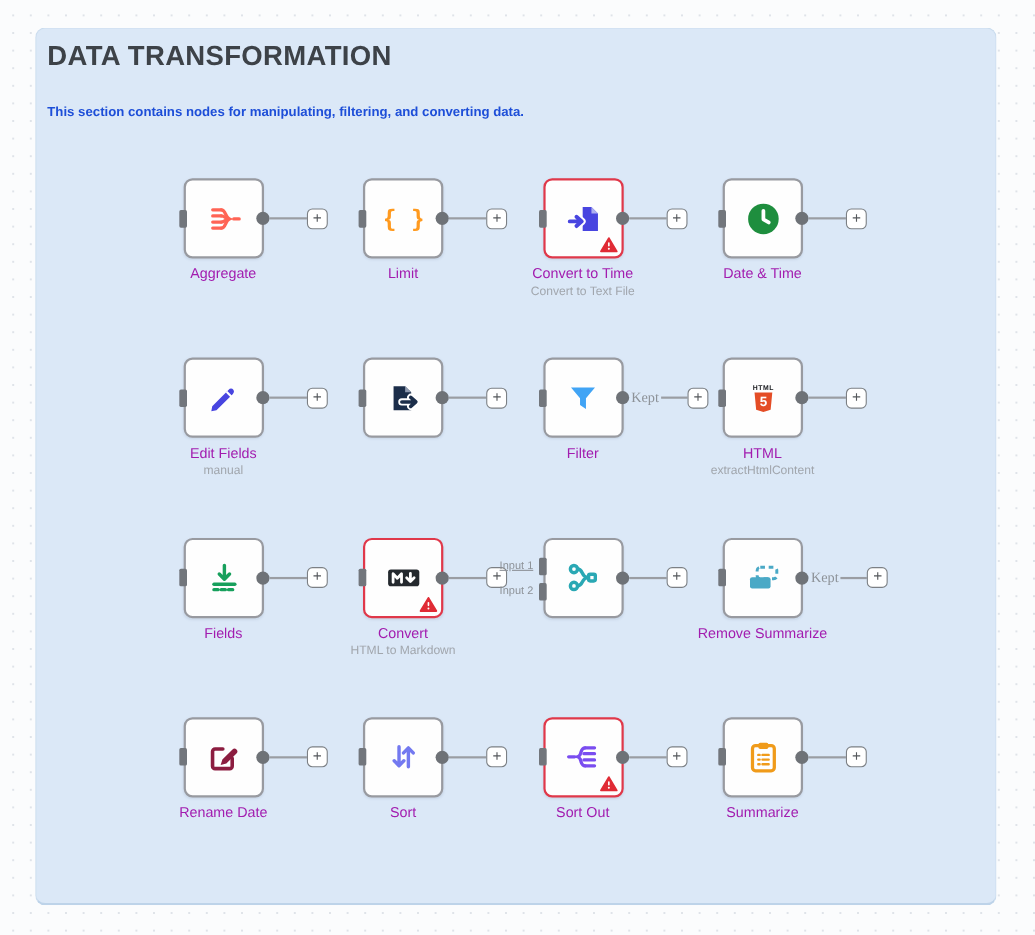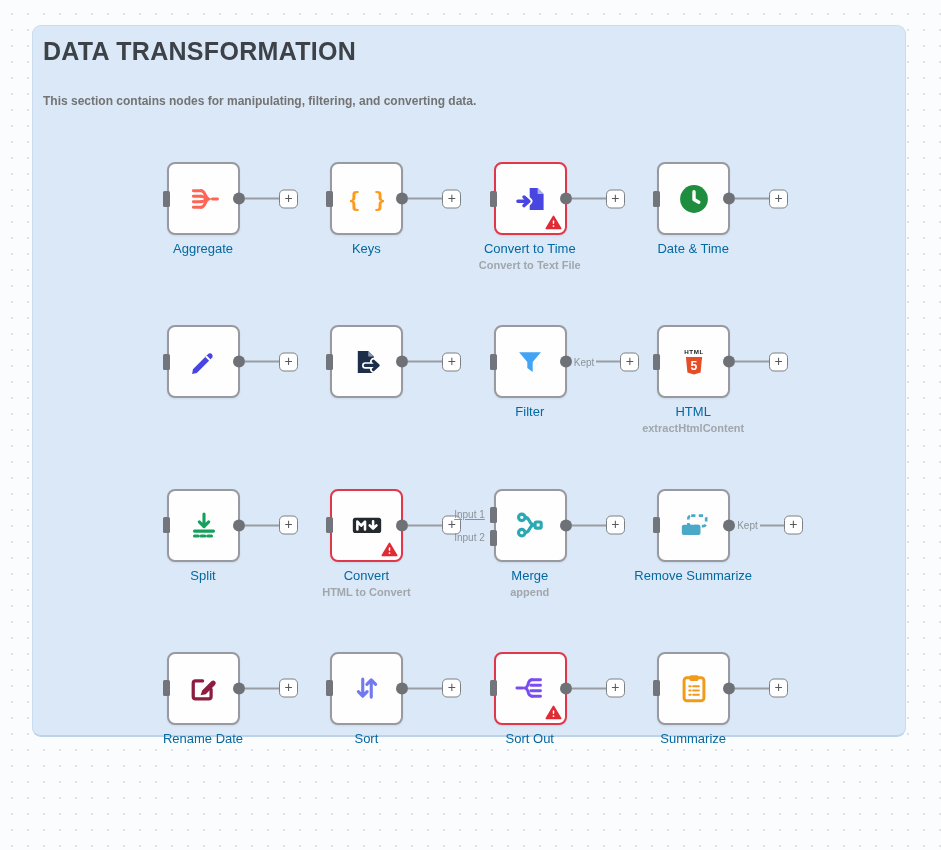--- a/index.html
+++ b/index.html
@@ -6,34 +6,34 @@
   html,body { width: 941px; height: 850px; overflow: hidden; }
   body {
     font-family: "Liberation Sans", sans-serif;
     background-color: #fbfcfd;
     background-image: radial-gradient(circle, #dfe3e9 1.2px, transparent 1.4px);
     background-size: 16px 16px;
     background-position: 4px 6px;
     position: relative;
   }
   .panel {
-    position: absolute; left: 32px; top: 25px; width: 874px; height: 712px;
+    position: absolute; left: 32px; top: 25px; width: 874px; height: 798px;
     background: #dbe8f7;
     border: 1px solid #cadcee;
     border-bottom: 2px solid #bdd3e9;
     border-radius: 9px;
   }
   .panel h1 {
     margin: 10px 0 0 10px;
     font-size: 25px; line-height: 30px; font-weight: bold;
     letter-spacing: 0.3px; color: #3d4248;
   }
   .panel .subtitle {
     margin: 28px 0 0 10px;
-    font-size: 12px; font-weight: bold; color: #737373;
+    font-size: 12px; font-weight: bold; color: #1d4ed8;
   }
   .grid {
     position: absolute; left: 134px; top: 136px;
     display: grid;
     grid-template-columns: repeat(4, 163.4px);
     grid-template-rows: repeat(4, 163.3px);
   }
   .cell { position: relative; }
   .card {
     position: absolute; left: 0; top: 0;
@@ -55,37 +55,37 @@
   .in-label {
     position: absolute; right: calc(100% + 11px);
     font-size: 10px; color: #8d9298; white-space: nowrap;
   }
   .out {
     position: absolute; left: calc(100% - 5px); top: 50%;
     transform: translateY(-50%);
     display: flex; align-items: center;
   }
   .dot { width: 12px; height: 12px; border-radius: 50%; background: #6e7277; flex: none; }
-  .kept { font-size: 10px; color: #8d9298; margin: 0 2px; white-space: nowrap; }
+  .kept { font-size: 13px; color: #8d9298; margin: 0 2px; white-space: nowrap; font-family: Liberation Serif, serif; }
   .line { height: 2px; background: #9a9da3; width: 34px; flex: none; }
   .out.labeled .line { width: 24px; }
   .plus {
     width: 19px; height: 19px; flex: none;
     border: 1.6px solid #7c8085; border-radius: 5px;
     background: #fff; color: #55585c;
     font-size: 14px; line-height: 15px; text-align: center; font-weight: 400;
   }
   .warn { position: absolute; right: 3px; bottom: 3px; width: 17px; height: 15px; }
   .labels {
     position: absolute; top: 79px; left: 36px;
     transform: translateX(-50%);
     width: 180px; text-align: center;
   }
-  .label { font-size: 13px; font-weight: 500; color: #0369a1; }
-  .sublabel { font-size: 11px; font-weight: 700; color: #a1a6ad; margin-top: 3px; }
+  .label { font-size: 13px; font-weight: 500; color: #a21caf; }
+  .sublabel { font-size: 11px; font-weight: 400; color: #a1a6ad; margin-top: 3px; }
 </style>
 </head>
 <body>
 
 <div class="panel">
   <h1>DATA TRANSFORMATION</h1>
   <div class="subtitle">This section contains nodes for manipulating, filtering, and converting data.</div>
   <div class="grid">
       <div class="cell">
     <div class="card">
@@ -121,21 +121,21 @@
 
       <div class="out">
         <div class="dot"></div>
 
         <div class="line"></div>
         <div class="plus">+</div>
       </div>
     <div class="in single"></div>
         </div>
     <div class="labels">
-      <div class="label">Keys</div>
+      <div class="label">Limit</div>
 
     </div>
   </div>
       <div class="cell">
     <div class="card error">
       <span class="icon">
             <svg viewBox="0 0 24 24">
     <path d="M11.8 4.3 h5.6 l4.2 4.2 V19.7 H11.8 Z" fill="#4845e0"></path>
     <path d="M17.4 4.3 l4.2 4.2 h-4.2 Z" fill="#aeb0f0"></path>
     <path d="M3.5 13.6 H9.6 M7.8 10.6 l3.4 3 -3.4 3" stroke="#fff" stroke-width="5" fill="none" stroke-linecap="round" stroke-linejoin="round"></path>
@@ -192,20 +192,24 @@
           </span>
 
       <div class="out">
         <div class="dot"></div>
 
         <div class="line"></div>
         <div class="plus">+</div>
       </div>
     <div class="in single"></div>
         </div>
+    <div class="labels">
+      <div class="label">Edit Fields</div>
+      <div class="sublabel">manual</div>
+    </div>
   </div>
       <div class="cell">
     <div class="card">
       <span class="icon">
             <svg viewBox="0 0 24 24">
     <path d="M5.5 4.3 h7.4 l3.9 3.9 V19.7 H5.5 Z" fill="#1c2e4a"></path>
     <path d="M12.9 4.3 l3.9 3.9 h-3.9 Z" fill="#8f9ab0"></path>
     <path d="M10.8 14.4 H18.6 M16.5 11.5 l3.3 2.9 -3.3 2.9" stroke="#fff" stroke-width="4.6" fill="none" stroke-linecap="round" stroke-linejoin="round"></path>
     <path d="M10.8 14.4 H18.6 M16.5 11.5 l3.3 2.9 -3.3 2.9" stroke="#1c2e4a" stroke-width="2.3" fill="none" stroke-linecap="round" stroke-linejoin="round"></path>
             </svg>
@@ -276,21 +280,21 @@
 
       <div class="out">
         <div class="dot"></div>
 
         <div class="line"></div>
         <div class="plus">+</div>
       </div>
     <div class="in single"></div>
         </div>
     <div class="labels">
-      <div class="label">Split</div>
+      <div class="label">Fields</div>
 
     </div>
   </div>
       <div class="cell">
     <div class="card error">
       <span class="icon">
             <svg viewBox="0 0 24 24">
     <rect x="2" y="6.8" width="20" height="10.8" rx="1.8" fill="#24292e"></rect>
     <path d="M5.2 15.1 V9.6 L7.9 12.5 10.6 9.6 V15.1" stroke="#fff" stroke-width="1.8" fill="none" stroke-linecap="round" stroke-linejoin="round"></path>
     <path d="M16.3 9.4 V14.3 M13.9 12.2 l2.4 2.4 2.4 -2.4" stroke="#fff" stroke-width="1.8" fill="none" stroke-linecap="round" stroke-linejoin="round"></path>
@@ -304,21 +308,21 @@
       <div class="out">
         <div class="dot"></div>
 
         <div class="line"></div>
         <div class="plus">+</div>
       </div>
     <div class="in single"></div>
         </div>
     <div class="labels">
       <div class="label">Convert</div>
-      <div class="sublabel">HTML to Convert</div>
+      <div class="sublabel">HTML to Markdown</div>
     </div>
   </div>
       <div class="cell">
     <div class="card">
       <span class="icon">
             <svg viewBox="0 0 24 24" fill="none" stroke="#2aa8b4" stroke-width="2.2" stroke-linejoin="round">
     <path d="M8.6 6.6 C12 6.6 11 11 14.2 11.8 M8.6 17.4 C12 17.4 11 13 14.2 12.2 M13.8 12 H15.4" stroke-linecap="round"></path>
     <circle cx="6.2" cy="6.6" r="2.3" fill="#fefefe"></circle>
     <circle cx="6.2" cy="17.4" r="2.3" fill="#fefefe"></circle>
     <rect x="15.6" y="9.9" width="4.3" height="4.3" rx="1" fill="#fefefe"></rect>
@@ -329,24 +333,20 @@
         <div class="dot"></div>
 
         <div class="line"></div>
         <div class="plus">+</div>
       </div>
     <div class="in" style="top: 16px;"></div>
           <div class="in-label" style="top: 18px; text-decoration: underline;">Input 1</div>
           <div class="in" style="top: 39px;"></div>
           <div class="in-label" style="top: 41px; margin-left: 19px;">Input 2</div>
         </div>
-    <div class="labels">
-      <div class="label">Merge</div>
-      <div class="sublabel">append</div>
-    </div>
   </div>
       <div class="cell">
     <div class="card">
       <span class="icon">
             <svg viewBox="0 0 24 24">
     <rect x="8" y="5.4" width="12.6" height="7.4" rx="2" fill="none" stroke="#4aa9c6" stroke-width="1.9" stroke-dasharray="3 2.4"></rect>
     <rect x="3.4" y="11.8" width="13.2" height="7.2" rx="1.4" fill="#4aa9c6"></rect>
             </svg>
           </span>
 

